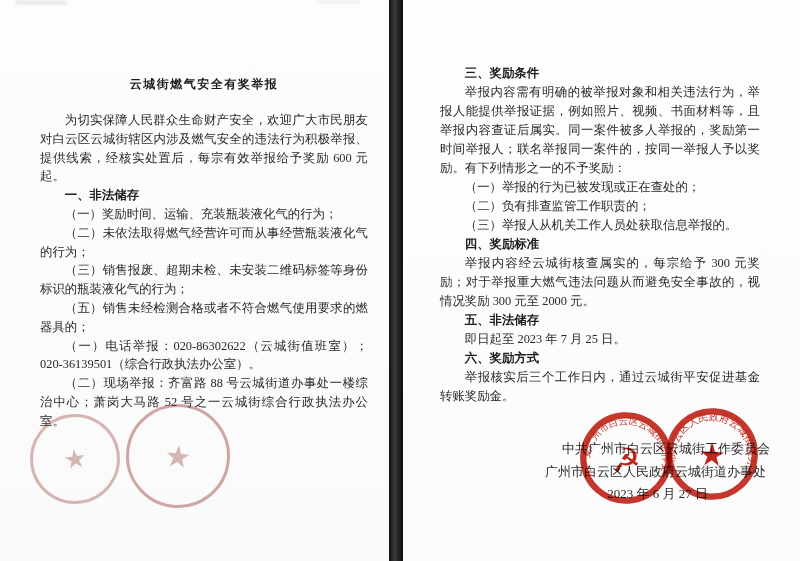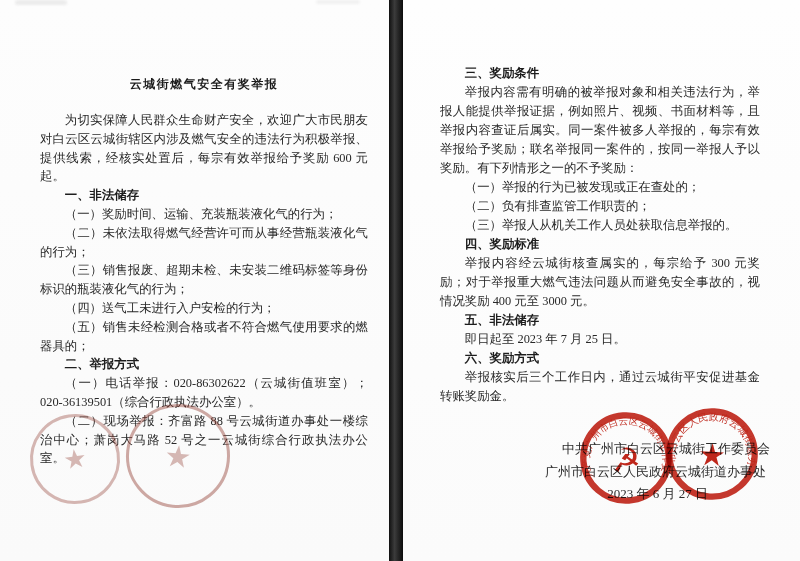--- a/index.html
+++ b/index.html
@@ -64,48 +64,46 @@
 
     <div class="content-left">
       <h1 class="doc-title">云城街燃气安全有奖举报</h1>
 
       <p class="body">为切实保障人民群众生命财产安全，欢迎广大市民朋友对白云区云城街辖区内涉及燃气安全的违法行为积极举报、提供线索，经核实处置后，每宗有效举报给予奖励 600 元起。</p>
 
       <p class="body hd">一、非法储存</p>
       <p class="body">（一）奖励时间、运输、充装瓶装液化气的行为；</p>
       <p class="body">（二）未依法取得燃气经营许可而从事经营瓶装液化气的行为；</p>
       <p class="body">（三）销售报废、超期未检、未安装二维码标签等身份标识的瓶装液化气的行为；</p>
-      <p class="body">（四）送气工未进行入户安检的行为；</p>
       <p class="body">（五）销售未经检测合格或者不符合燃气使用要求的燃器具的；</p>
 
-      <p class="body hd">二、举报方式</p>
       <p class="body">（一）电话举报：020-86302622（云城街值班室）；020-36139501（综合行政执法办公室）。</p>
       <p class="body">（二）现场举报：齐富路 88 号云城街道办事处一楼综治中心；萧岗大马路 52 号之一云城街综合行政执法办公室。</p>
     </div>
 
     <div class="fseal fseal-a">
       <span>★</span>
     </div>
     <div class="fseal fseal-b">
       <span>★</span>
     </div>
   </div>
 
   <div class="divider"></div>
 
   <div class="page page-right">
     <div class="content-right">
       <p class="body hd">三、奖励条件</p>
-      <p class="body">举报内容需有明确的被举报对象和相关违法行为，举报人能提供举报证据，例如照片、视频、书面材料等，且举报内容查证后属实。同一案件被多人举报的，每宗有效举报给予奖励；联名举报同一案件的，按同一举报人予以奖励。有下列情形之一的不予奖励：</p>
+      <p class="body">举报内容需有明确的被举报对象和相关违法行为，举报人能提供举报证据，例如照片、视频、书面材料等，且举报内容查证后属实。同一案件被多人举报的，奖励第一时间举报人；联名举报同一案件的，按同一举报人予以奖励。有下列情形之一的不予奖励：</p>
       <p class="body">（一）举报的行为已被发现或正在查处的；</p>
       <p class="body">（二）负有排查监管工作职责的；</p>
       <p class="body">（三）举报人从机关工作人员处获取信息举报的。</p>
 
       <p class="body hd">四、奖励标准</p>
-      <p class="body">举报内容经云城街核查属实的，每宗给予 300 元奖励；对于举报重大燃气违法问题从而避免安全事故的，视情况奖励 400 元至 3000 元。</p>
+      <p class="body">举报内容经云城街核查属实的，每宗给予 300 元奖励；对于举报重大燃气违法问题从而避免安全事故的，视情况奖励 300 元至 2000 元。</p>
 
       <p class="body hd">五、非法储存</p>
       <p class="body">即日起至 2023 年 7 月 25 日。</p>
 
       <p class="body hd">六、奖励方式</p>
       <p class="body">举报核实后三个工作日内，通过云城街平安促进基金转账奖励金。</p>
     </div>
 
     <div class="signature">
       <div class="sig-line-1">中共广州市白云区云城街工作委员会</div>

